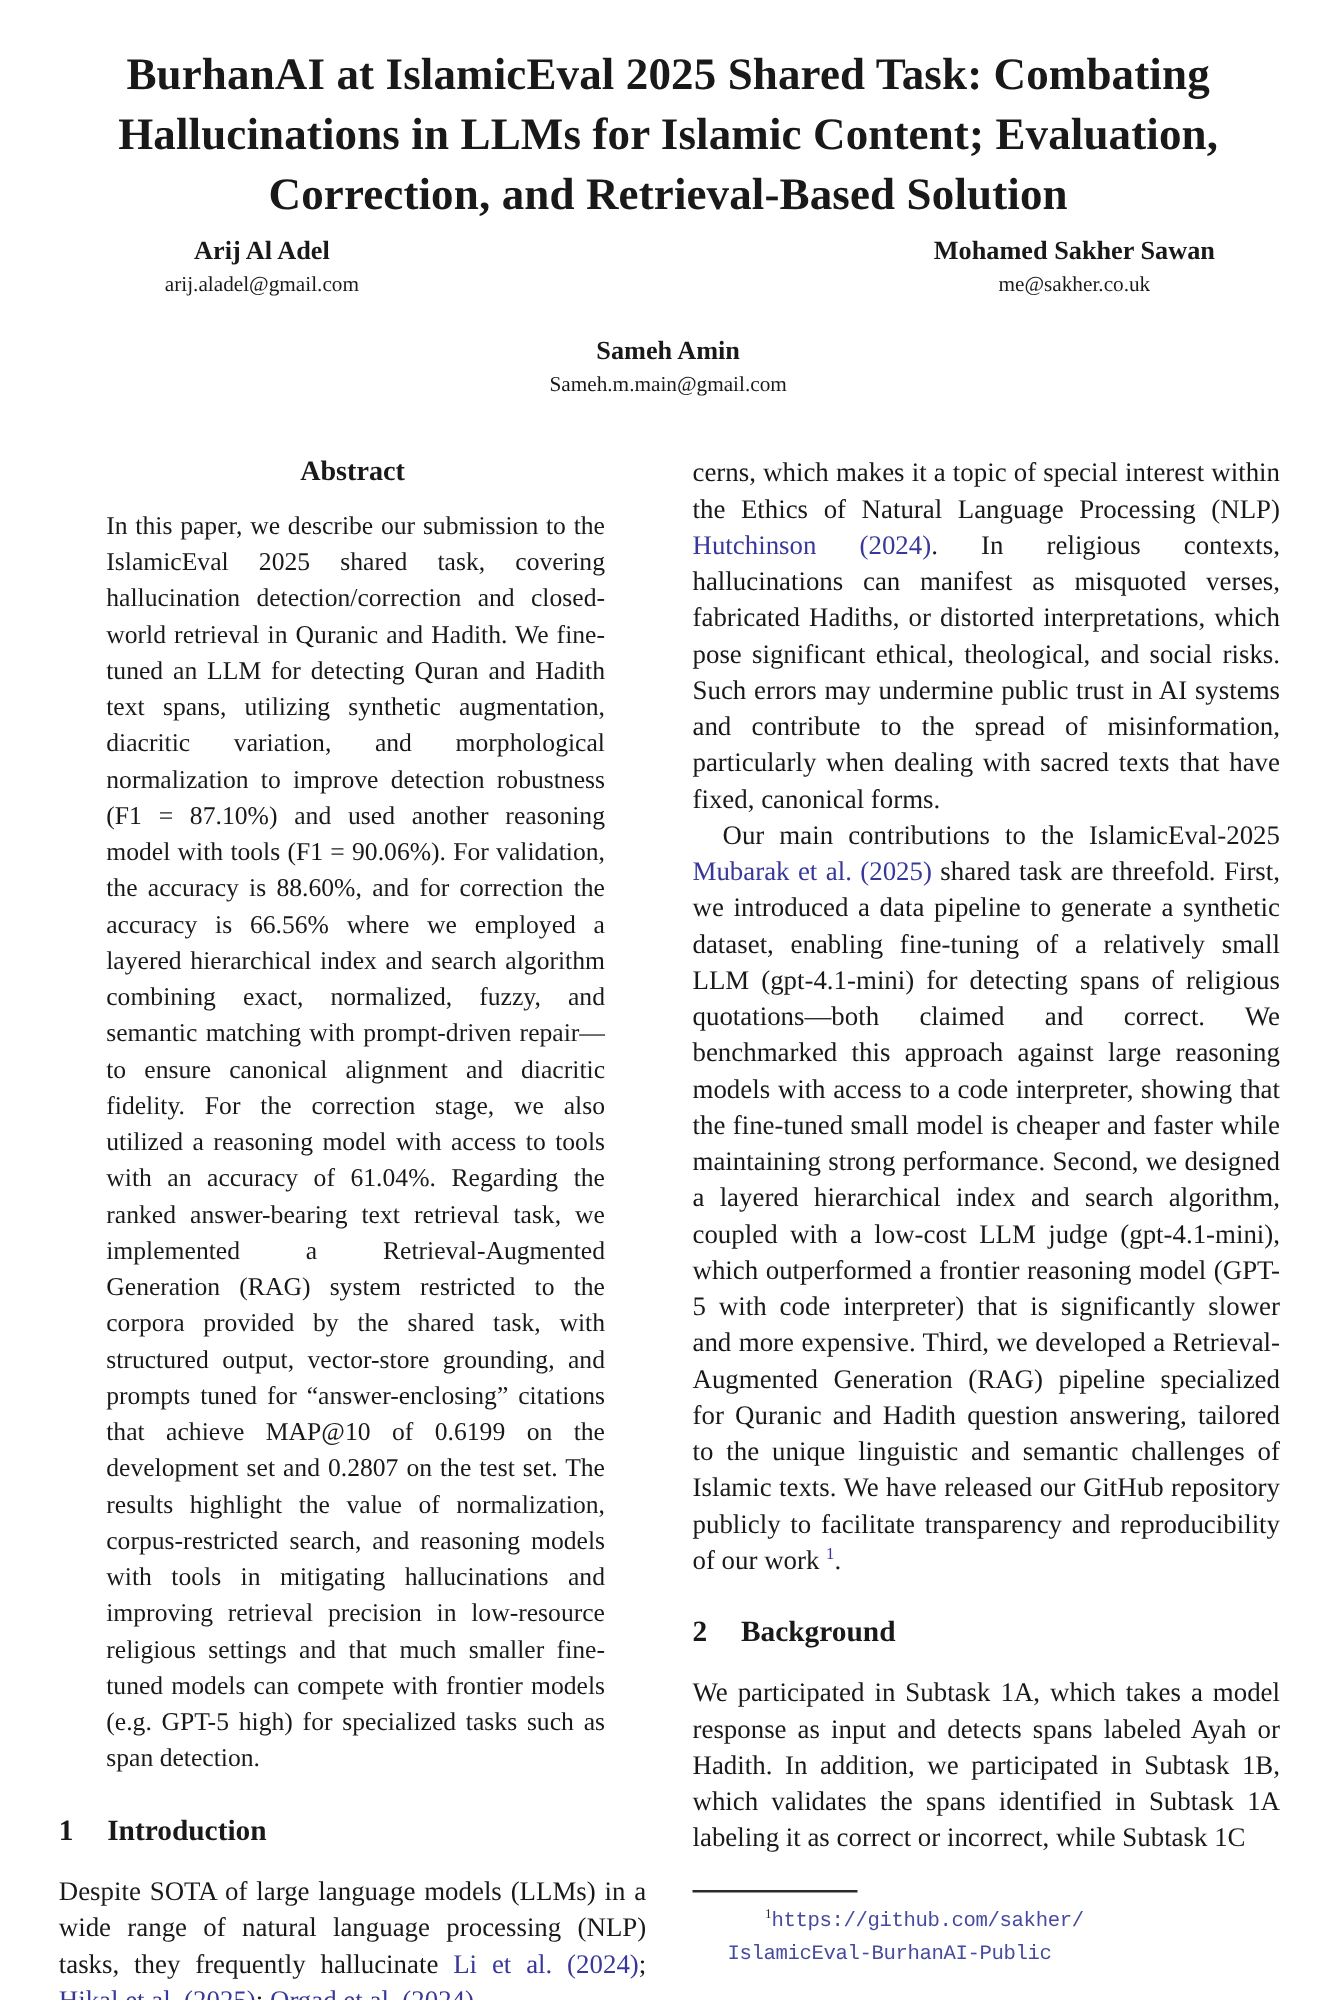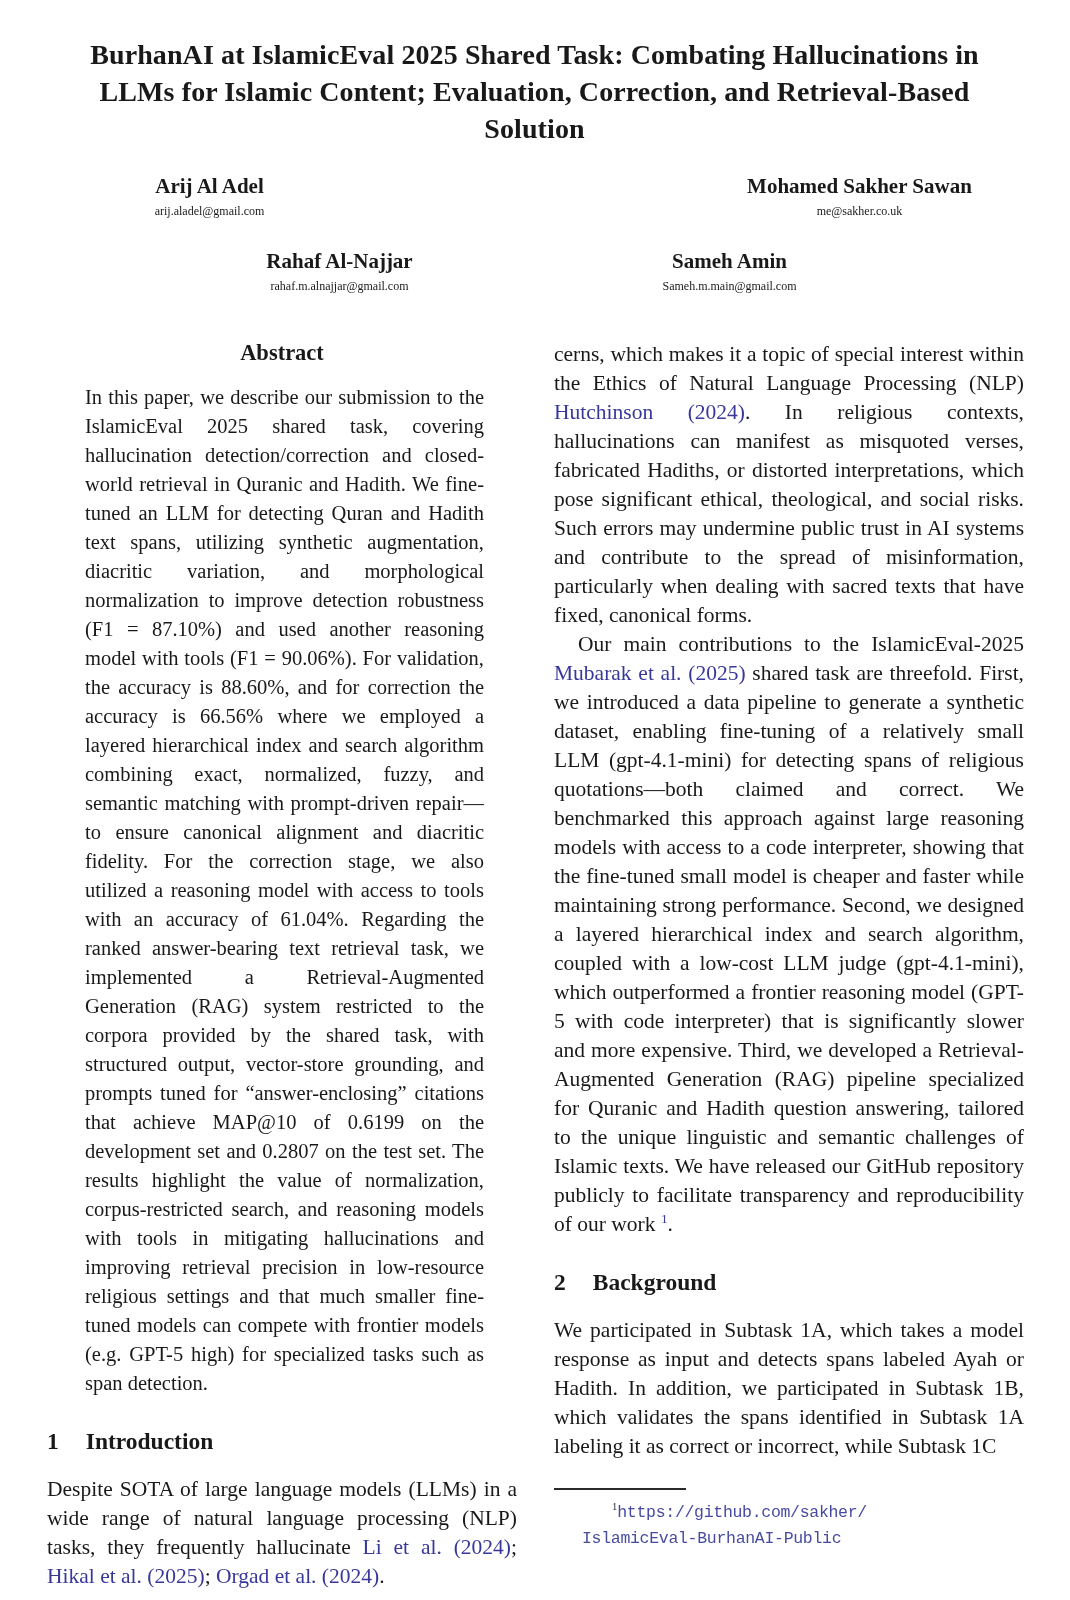--- a/index.html
+++ b/index.html
@@ -6,37 +6,37 @@
   body {
     width: 1070px; height: 1600px;
     background: #ffffff;
     color: #191919;
     font-family: "Liberation Serif", "DejaVu Serif", serif;
     overflow: hidden;
   }
   .page { padding: 36px 48px 0 47px; }
 
   h1.title {
-    font-size: 28px;
+    font-size: 36px;
     font-weight: bold;
     text-align: center;
     line-height: 1.33;
     margin: 0 auto;
     width: 97%;
     letter-spacing: 0.1px;
   }
 
   .authors-row {
     display: flex;
-    margin-top: 26px;
+    margin-top: 8px;
   }
   .authors-row.row2 { margin-top: 30px; padding: 0 10%; }
   .author { flex: 1; text-align: center; }
   .author .name { font-size: 21px; font-weight: bold; }
-  .author .email { font-size: 12px; margin-top: 5px; }
+  .author .email { font-size: 17px; margin-top: 5px; }
 
   .cols {
     margin-top: 46px;
     display: flex;
     gap: 37px;
     height: 1216px;
   }
   .col { width: 470px; min-width: 470px; }
   .col.right { display: flex; flex-direction: column; }
 
@@ -119,24 +119,20 @@
     <div class="author">
     </div>
     <div class="author">
       <div class="name">Mohamed Sakher Sawan</div>
       <div class="email">me@sakher.co.uk</div>
     </div>
   </div>
 
   <div class="authors-row row2">
     <div class="author">
-      <div class="name">Rahaf Al-Najjar</div>
-      <div class="email">rahaf.m.alnajjar@gmail.com</div>
-    </div>
-    <div class="author">
       <div class="name">Sameh Amin</div>
       <div class="email">Sameh.m.main@gmail.com</div>
     </div>
   </div>
 
   <div class="cols">
 
     <div class="col left">
       <div class="abs-heading">Abstract</div>
       <p class="abstract">In this paper, we describe our submission to the IslamicEval 2025 shared task, covering hallucination detection/correction and closed-world retrieval in Quranic and Hadith. We fine-tuned an LLM for detecting Quran and Hadith text spans, utilizing synthetic augmentation, diacritic variation, and morphological normalization to improve detection robustness (F1 = 87.10%) and used another reasoning model with tools (F1 = 90.06%). For validation, the accuracy is 88.60%, and for correction the accuracy is 66.56% where we employed a layered hierarchical index and search algorithm combining exact, normalized, fuzzy, and semantic matching with prompt-driven repair—to ensure canonical alignment and diacritic fidelity. For the correction stage, we also utilized a reasoning model with access to tools with an accuracy of 61.04%. Regarding the ranked answer-bearing text retrieval task, we implemented a Retrieval-Augmented Generation (RAG) system restricted to the corpora provided by the shared task, with structured output, vector-store grounding, and prompts tuned for “answer-enclosing” citations that achieve MAP@10 of 0.6199 on the development set and 0.2807 on the test set. The results highlight the value of normalization, corpus-restricted search, and reasoning models with tools in mitigating hallucinations and improving retrieval precision in low-resource religious settings and that much smaller fine-tuned models can compete with frontier models (e.g. GPT-5 high) for specialized tasks such as span detection.</p>

